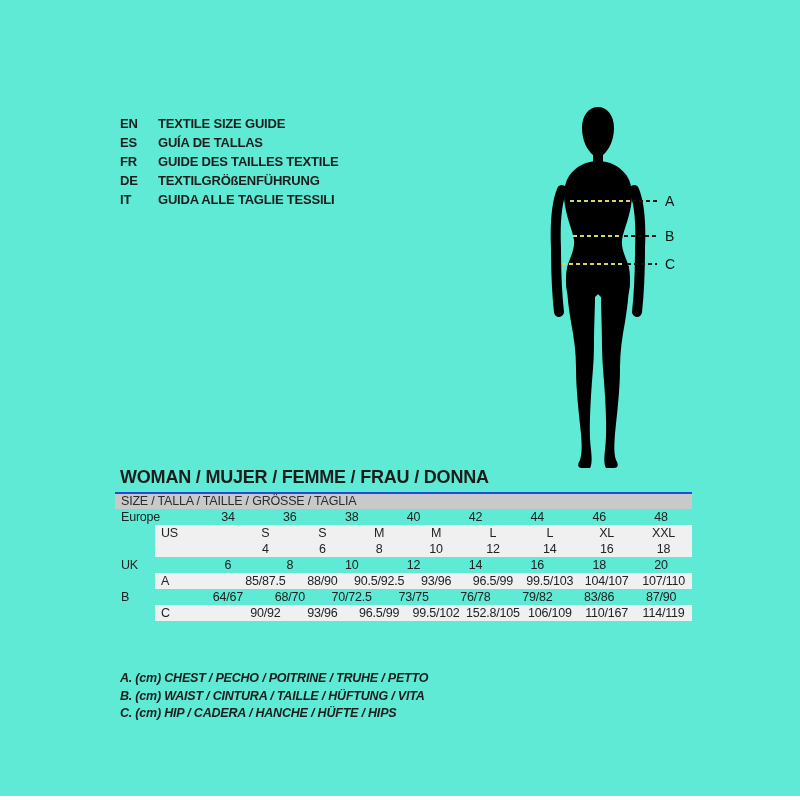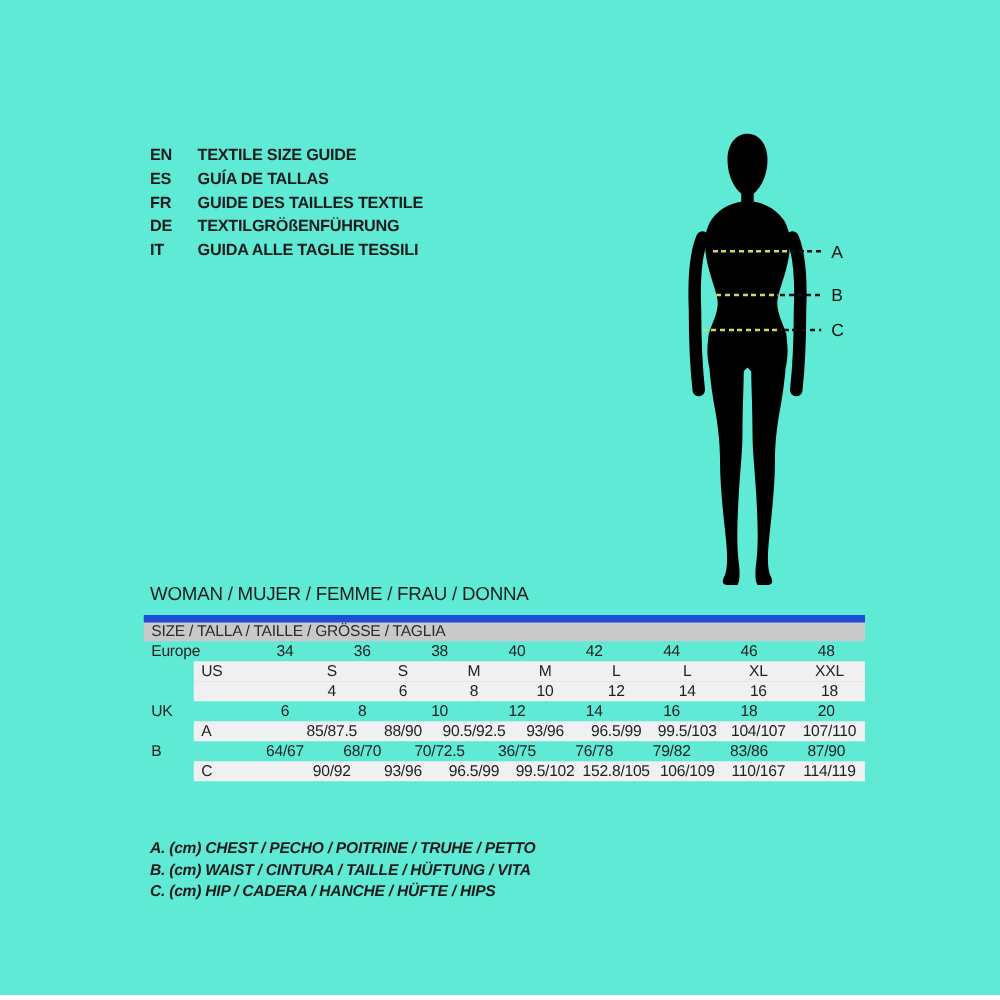--- a/index.html
+++ b/index.html
@@ -12,25 +12,25 @@
   .lang-row{display:flex;height:19px;line-height:19px;font-size:13px;font-weight:700;}
   .lang-code{width:38px;flex:0 0 38px;}
   
   .figure{position:absolute;left:0;top:0;width:800px;height:800px;pointer-events:none;}
   .silhouette{position:absolute;left:543px;top:106px;}
   .dash{position:absolute;height:2px;}
   .dash.body{background:repeating-linear-gradient(to right,var(--dash-accent) 0 4px,transparent 4px 7px);}
   .dash.ext{background:repeating-linear-gradient(to right,#111 0 4px,transparent 4px 7px);}
   .measure-label{position:absolute;font-size:14px;font-weight:400;color:#111;line-height:18px;}
   
-  .gender{position:absolute;left:120px;top:467px;font-size:15px;font-weight:400;text-align:right;}
+  .gender{position:absolute;left:120px;top:467px;font-size:18px;font-weight:700;text-align:right;}
   
   .size-table{position:absolute;left:115px;top:492px;width:577px;font-size:12.5px;}
   .thead{
-    background:#c9c9c9;border-top:6px solid #1d4ed8;height:15px;line-height:15px;
+    background:#c9c9c9;border-top:2px solid #1d4ed8;height:15px;line-height:15px;
     padding-left:6px;color:#2b2b2b;font-weight:400;
   }
   .trow{display:grid;grid-template-columns:82px repeat(8,1fr);height:16px;line-height:16px;}
   .trow.alt{background:#f0f0f0;margin-left:40px;}
   .tcell{text-align:center;color:#222;}
   .tcell.label{text-align:left;padding-left:6px;}
   
   .notes{position:absolute;left:120px;top:670px;font-style:italic;}
   .note-line{font-size:12.5px;font-weight:700;line-height:17.5px;white-space:nowrap;}
 </style>
@@ -149,21 +149,21 @@
           <div class="tcell">96.5/99</div>
           <div class="tcell">99.5/103</div>
           <div class="tcell">104/107</div>
           <div class="tcell">107/110</div>
         </div>
         <div class="trow">
           <div class="tcell label">B</div>
           <div class="tcell">64/67</div>
           <div class="tcell">68/70</div>
           <div class="tcell">70/72.5</div>
-          <div class="tcell">36/75</div>
+          <div class="tcell">73/75</div>
           <div class="tcell">76/78</div>
           <div class="tcell">79/82</div>
           <div class="tcell">83/86</div>
           <div class="tcell">87/90</div>
         </div>
         <div class="trow alt">
           <div class="tcell label">C</div>
           <div class="tcell">90/92</div>
           <div class="tcell">93/96</div>
           <div class="tcell">96.5/99</div>

